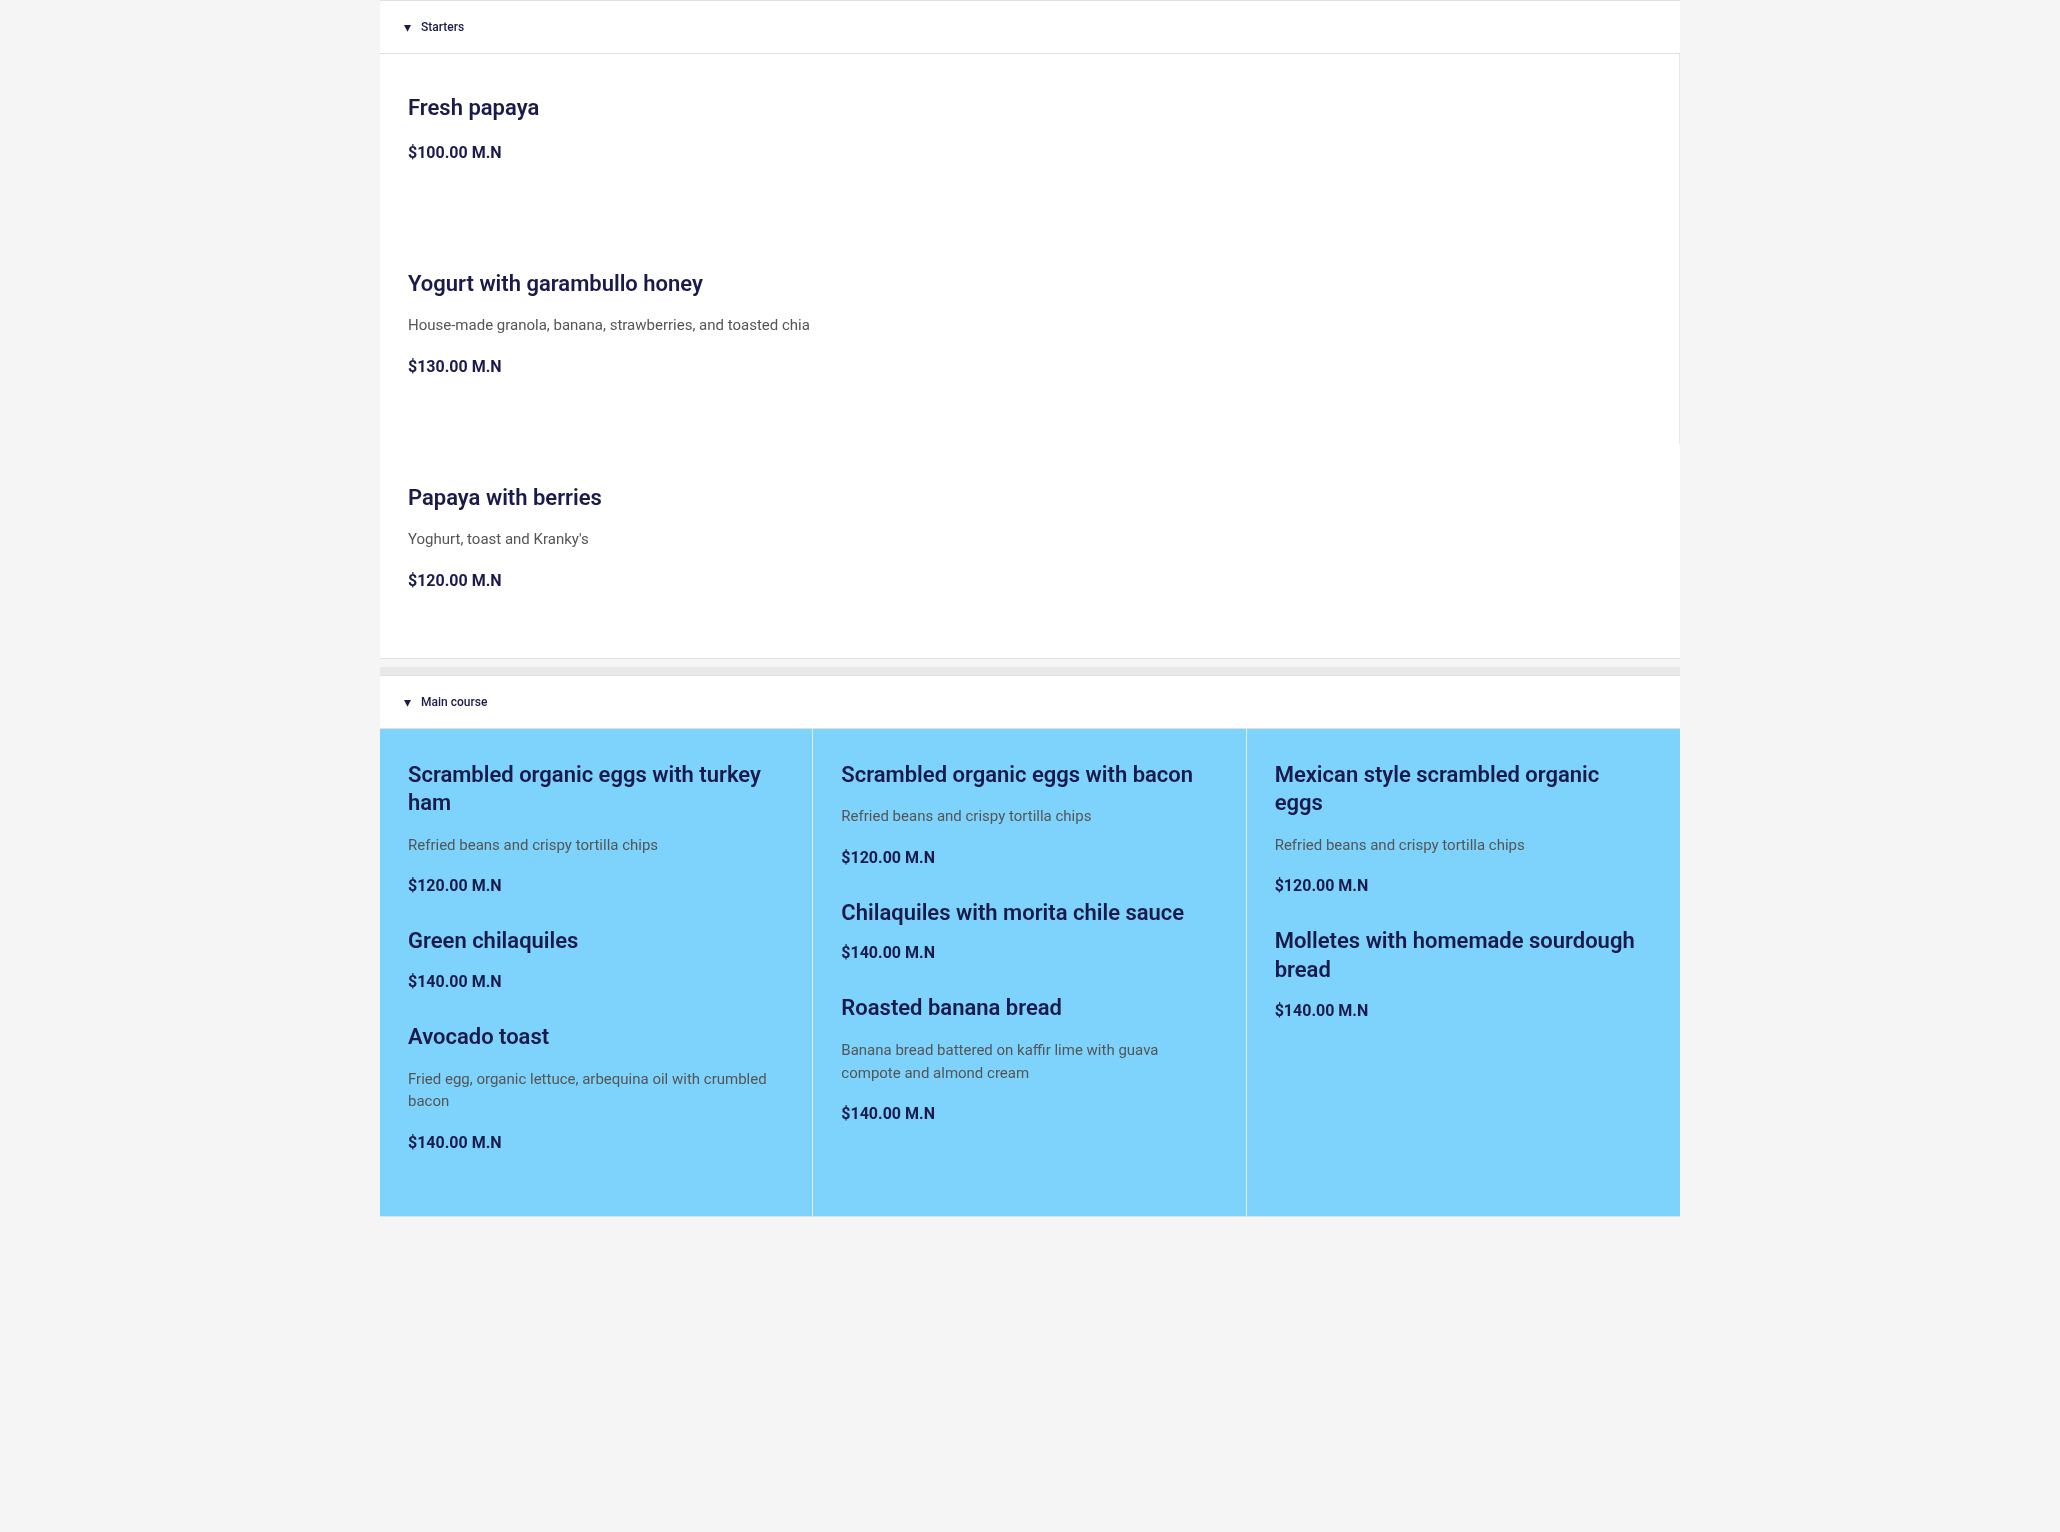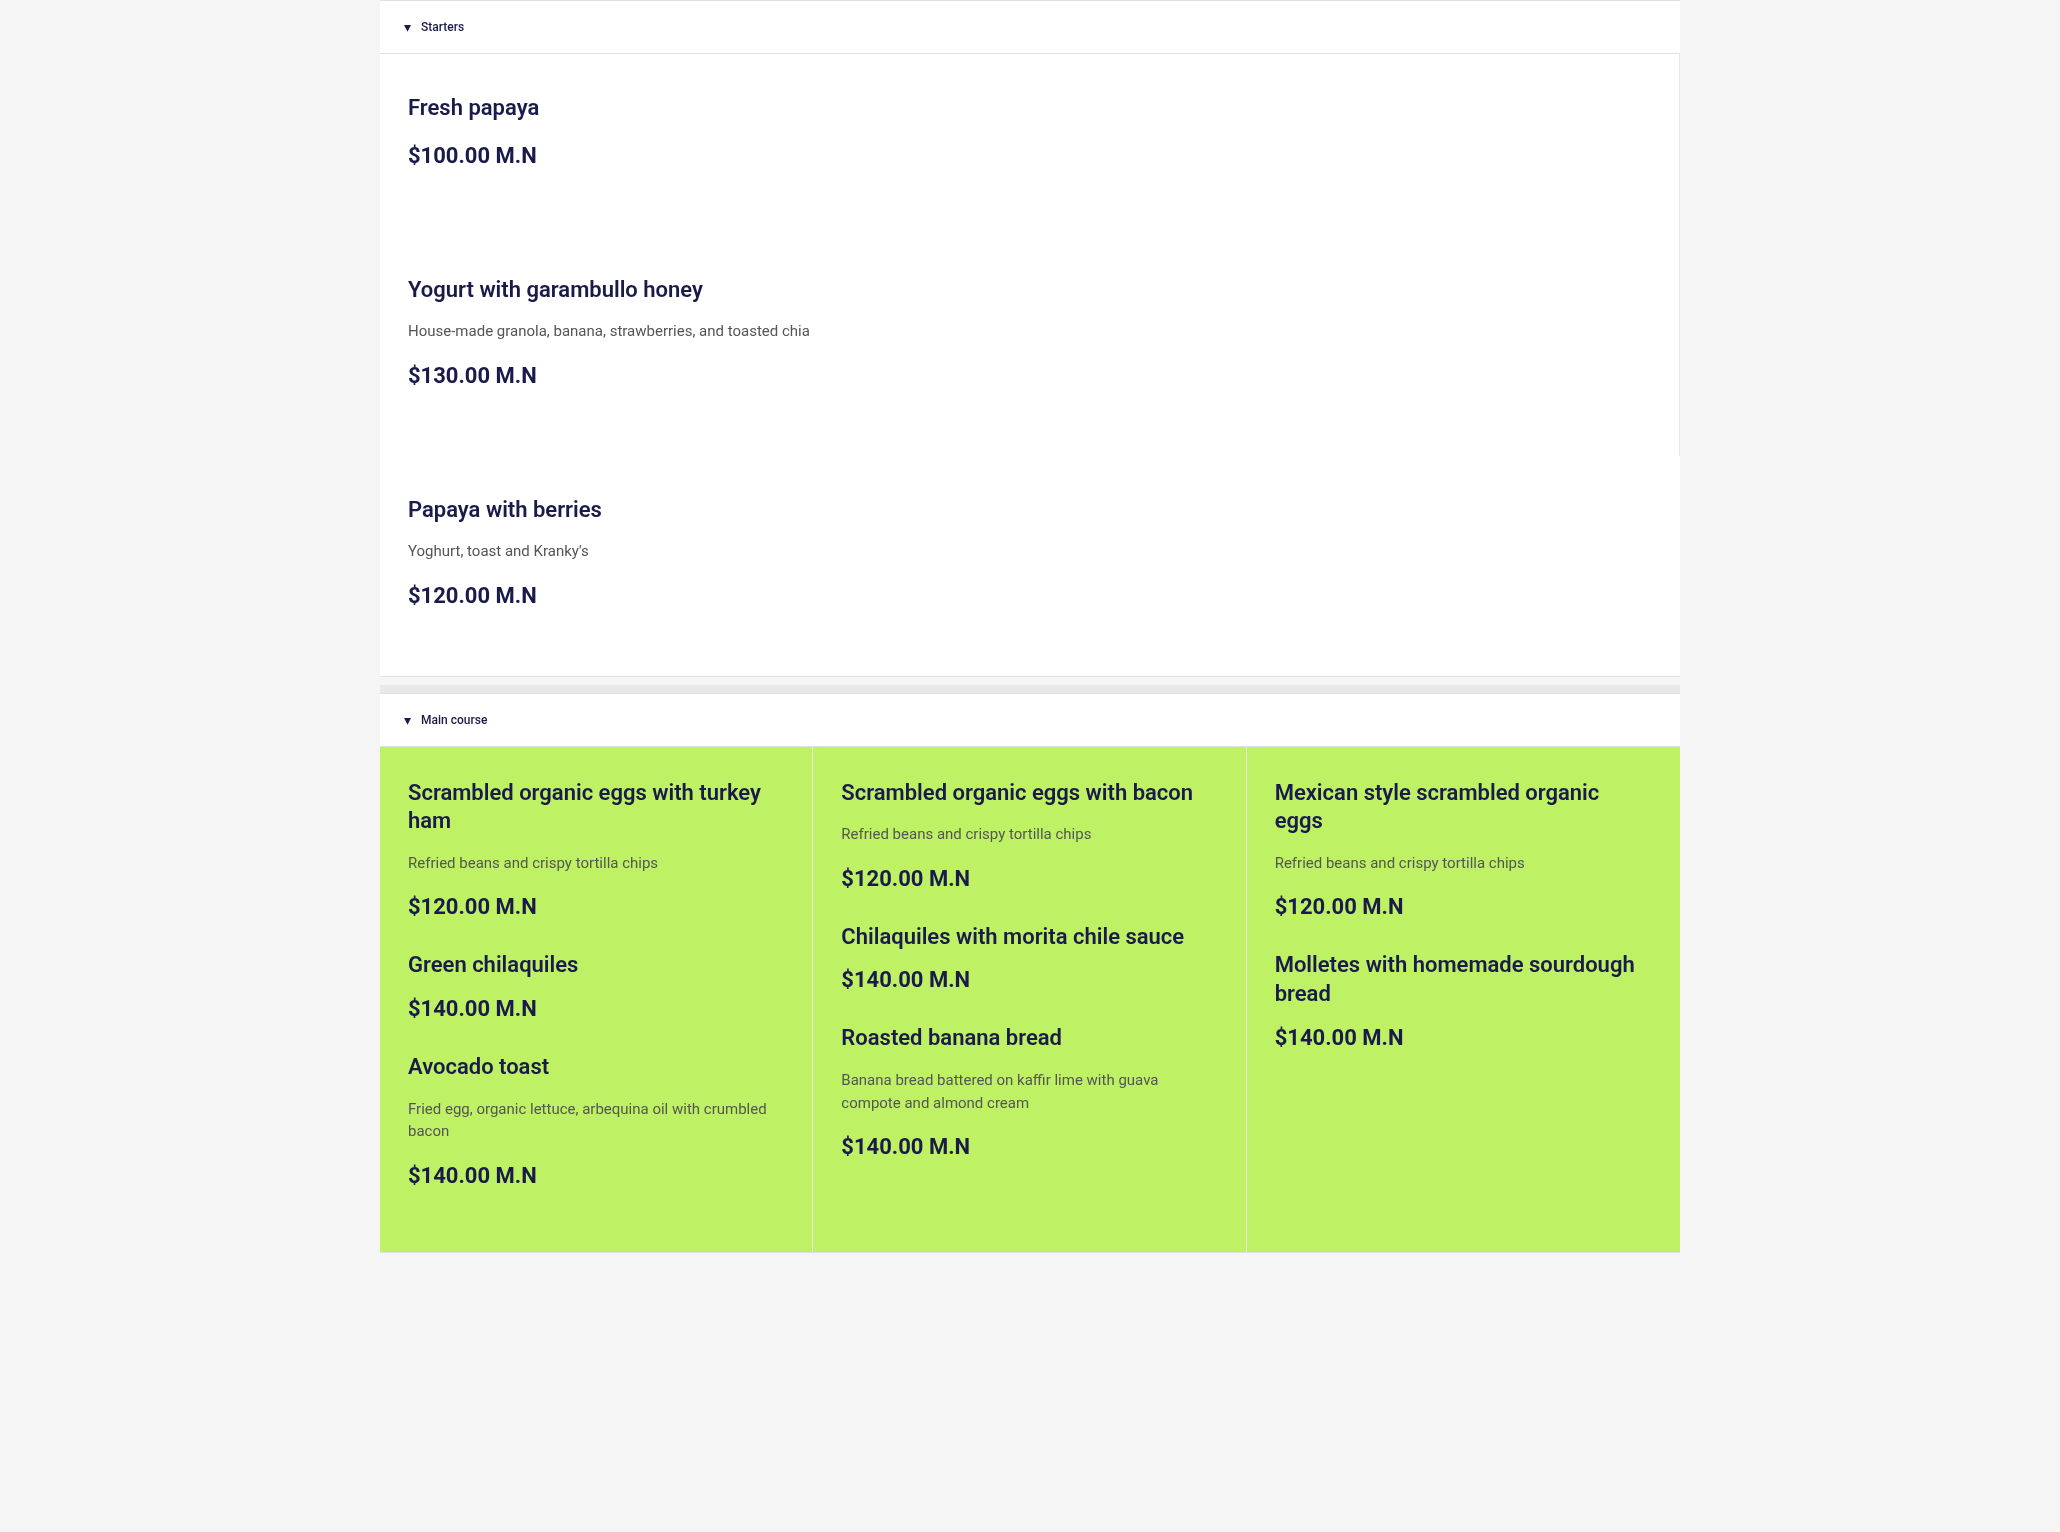--- a/index.html
+++ b/index.html
@@ -73,30 +73,30 @@
     }
 
     .item-description {
       font-size: 15px;
       color: #555;
       line-height: 1.5;
       margin-bottom: 20px;
     }
 
     .item-price {
-      font-size: 22px;
+      font-size: 16px;
       font-weight: 700;
       color: #1a1a4b;
       margin-bottom: 32px;
     }
 
     .main-course-grid {
       display: grid;
       grid-template-columns: repeat(3, 1fr);
-      background: #bef264;
+      background: #7dd3fc;
       border-bottom: 1px solid #e0e0e0;
     }
 
     .main-col {
       padding: 32px 28px;
       border-right: 1px solid #e8e8e8;
     }
 
     .main-col:last-child {
       border-right: none;

